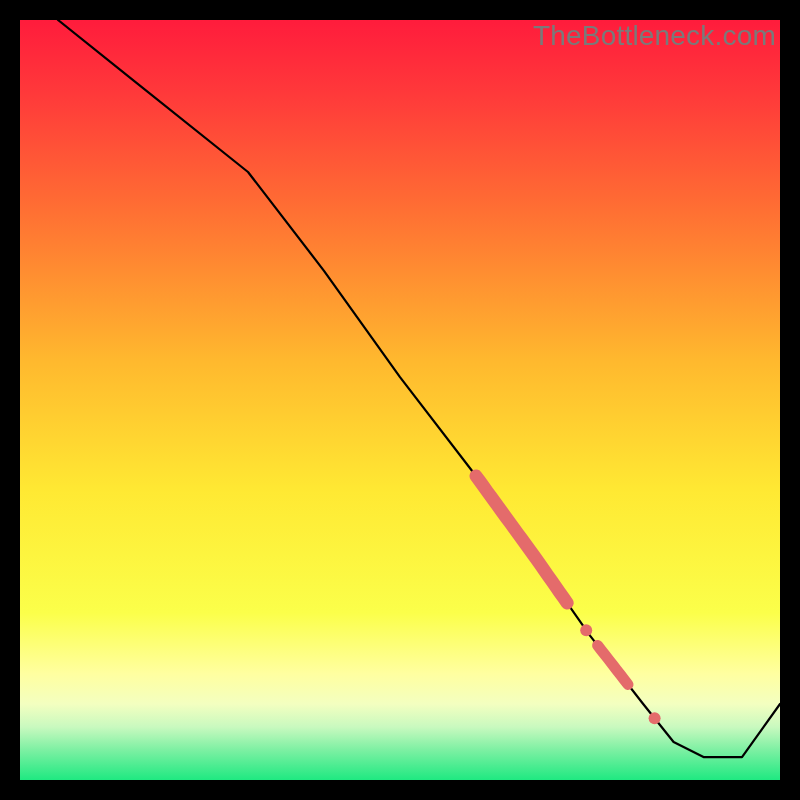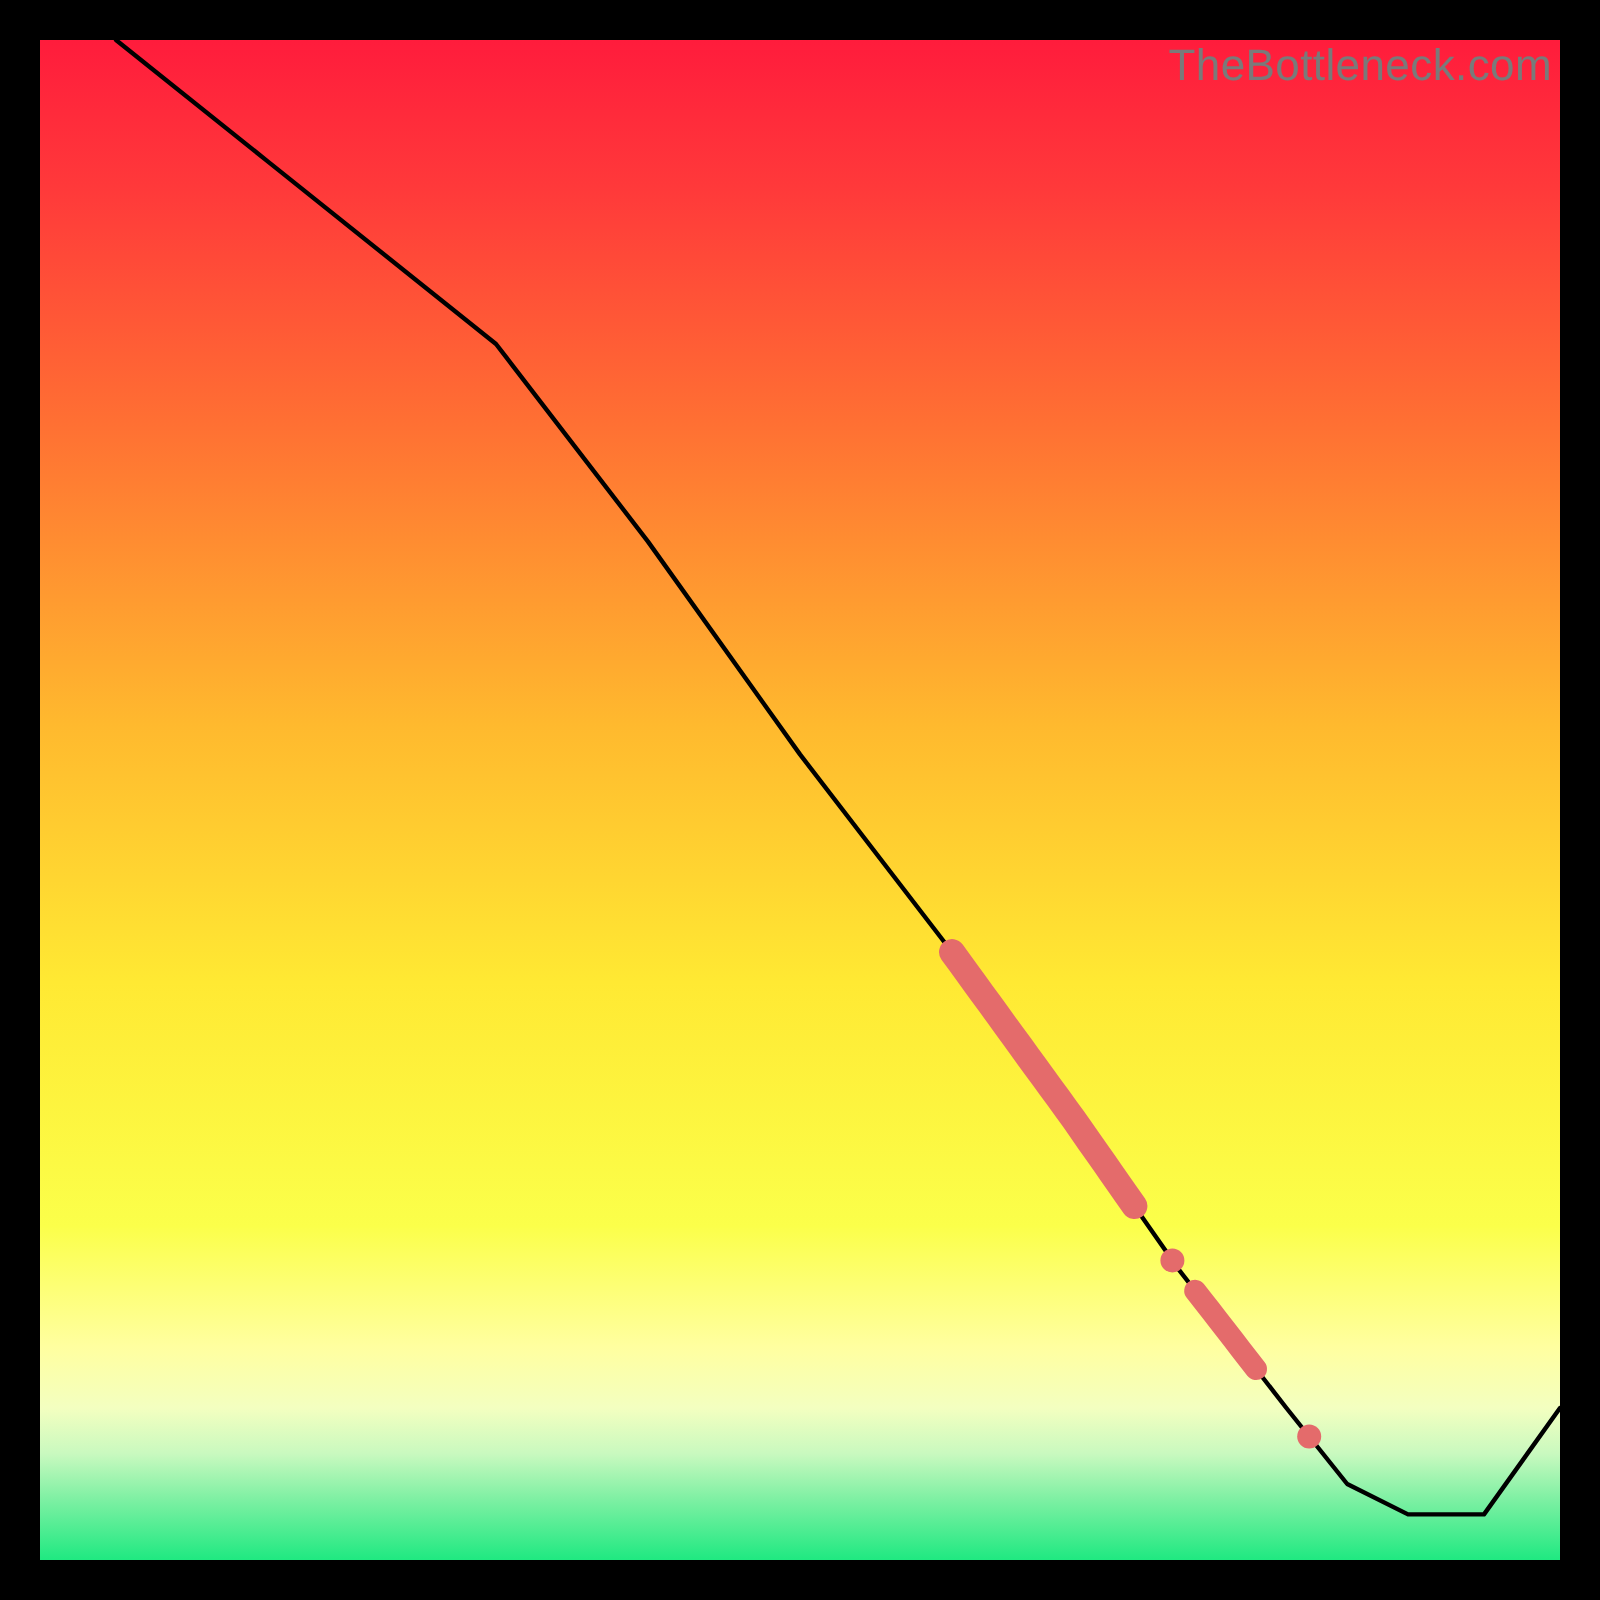--- a/index.html
+++ b/index.html
@@ -24,21 +24,21 @@
     left: 0;
     top: 0;
     width: 760px;
     height: 760px;
   }
   .watermark {
     position: absolute;
     top: 0px;
     right: 4px;
     color: #7a7a7a;
-    font-size: 22px;
+    font-size: 28px;
     font-weight: 500;
     letter-spacing: 0.2px;
     z-index: 10;
   }
   svg {
     display: block;
   }
 </style>
 </head>
 <body>

